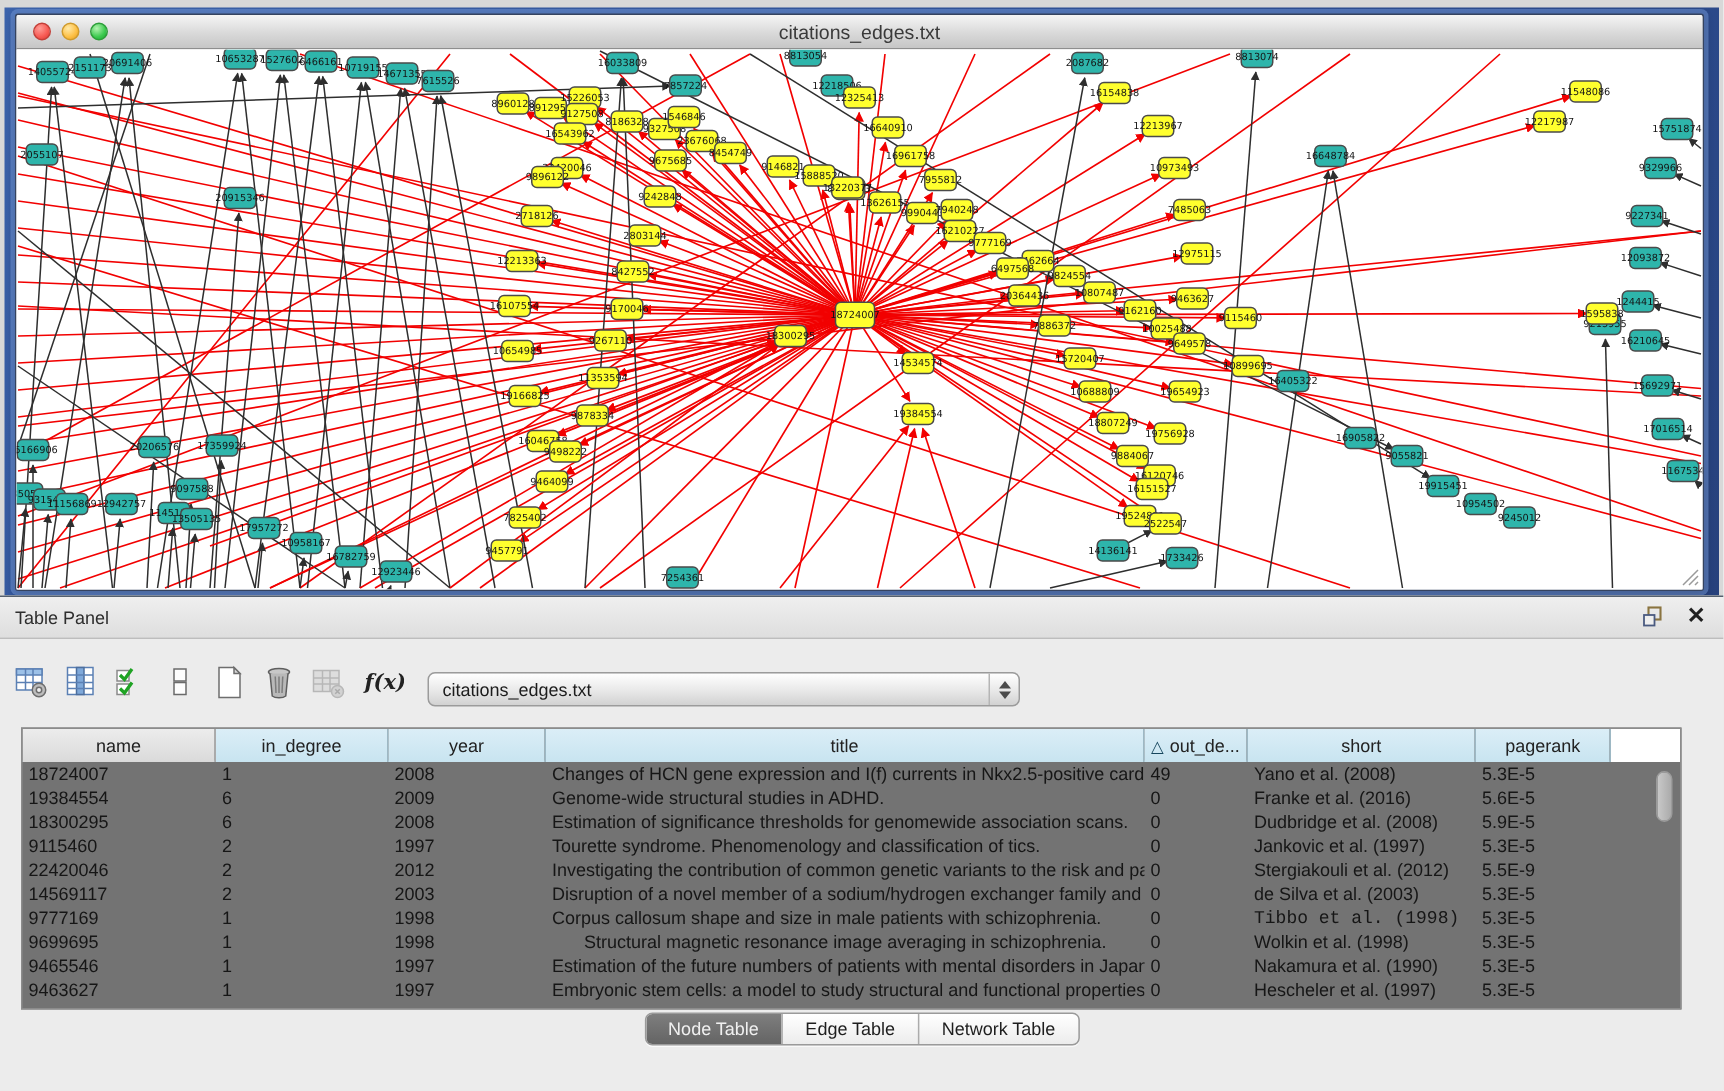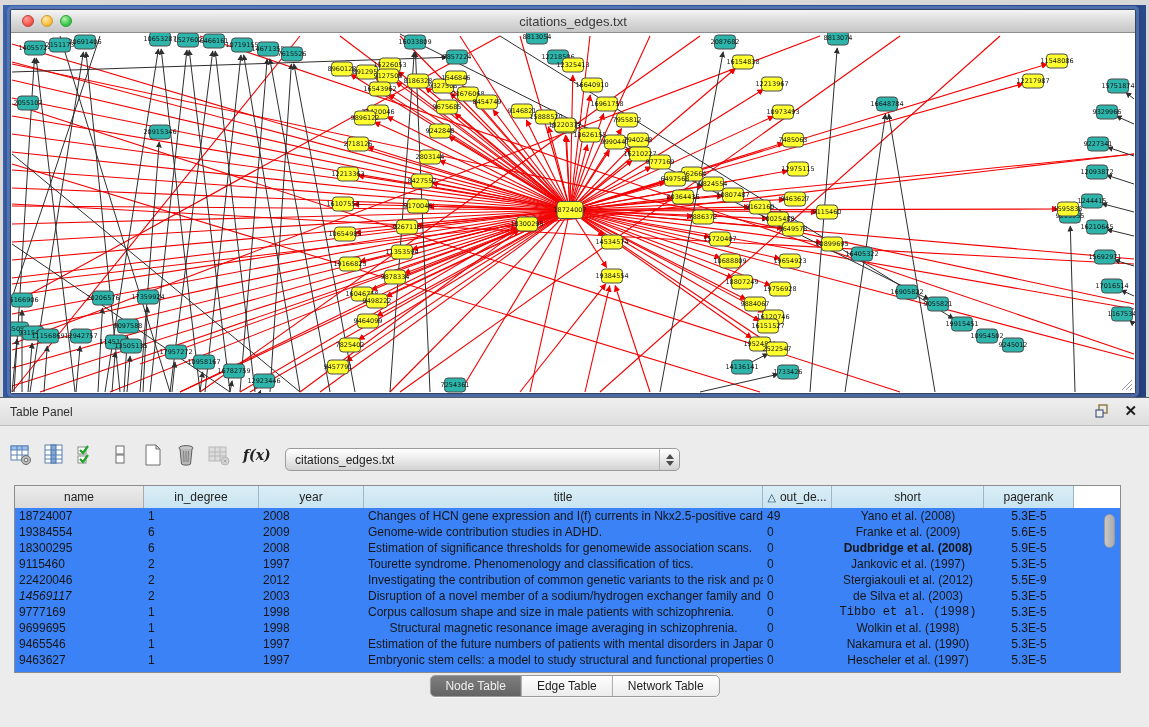--- a/index.html
+++ b/index.html
@@ -45,30 +45,30 @@
     background:linear-gradient(#ffffff,#e8e8e8 55%,#d2d2d2); border:1px solid #9b9b9b; border-radius:5px;
     display:flex; align-items:center; }
   .combo-text { flex:1; padding-left:9px; font-size:12px; color:#1c1c1c;
     white-space:nowrap; overflow:hidden; }
   .combo-arrows { width:20px; height:100%; border-left:1px solid #b5b5b5;
     display:flex; flex-direction:column; align-items:center; justify-content:center; gap:2px; }
   .tri-up    { width:0;height:0;border-left:4px solid transparent;border-right:4px solid transparent;border-bottom:5px solid #4c4c4c; }
   .tri-down  { width:0;height:0;border-left:4px solid transparent;border-right:4px solid transparent;border-top:5px solid #4c4c4c; }
   
   .data-table { position:absolute; left:14px; top:87px; width:1107px; height:188px;
-    background:#3b82f6; border:1px solid #8c8c8c; overflow:hidden; }
+    background:#737373; border:1px solid #8c8c8c; overflow:hidden; }
   .thead { display:flex; height:22px; border-bottom:1px solid #8fa6b2; }
   .th { height:22px; display:flex; align-items:center; justify-content:center;
     background:linear-gradient(#dbeef7,#c8e4f0); border-right:1px solid #9db8c4;
     font-size:12px; color:#222; overflow:hidden; white-space:nowrap; }
   .th.key { background:linear-gradient(#ececec,#dadada); border-right:1px solid #aaa; }
   .th .sort { color:#16455c; margin-right:4px; font-size:11px; }
   .trow { display:flex; height:16px; align-items:center; }
   .td { font-size:12px; color:#161616; white-space:nowrap; overflow:hidden; padding:0 4px; height:16px; line-height:16px; }
-  .td.center { text-align:center; }
+  .td.center { text-align:left; }
   .vscroll { position:absolute; right:3px; top:26px; width:15px; height:158px; }
   .vthumb { position:absolute; left:2px; top:2px; width:11px; height:34px; border-radius:6px;
     background:linear-gradient(90deg,#c9c9c9,#ababab); border:1px solid #9b9b9b; }
   
   .tabs { position:absolute; left:50%; transform:translateX(-50%); top:277px; height:22px;
     display:flex; border:1px solid #9a9a9a; border-radius:5px; overflow:hidden;
     background:linear-gradient(#ffffff,#ececec); box-shadow:0 1px 0 rgba(255,255,255,.7);}
   .tab { padding:0 15px; font-size:12px; color:#1e1e1e; line-height:20px; border-right:1px solid #ababab; }
   .tab:last-child { border-right:none; }
   .tab.selected { background:linear-gradient(#7e7e7e,#646464); color:#f0f0f0; }
@@ -931,32 +931,32 @@
           <div class="td" style="width: 105px;">2008</div>
           <div class="td" style="width: 399px;">Changes of HCN gene expression and I(f) currents in Nkx2.5-positive cardiomyoc...</div>
           <div class="td" style="width: 69px;">49</div>
           <div class="td center" style="width: 152px;">Yano et al. (2008)</div>
           <div class="td center" style="width: 90px;">5.3E-5</div>
         </div>
         <div class="trow">
           <div class="td" style="width: 129px;">19384554</div>
           <div class="td" style="width: 115px;">6</div>
           <div class="td" style="width: 105px;">2009</div>
-          <div class="td" style="width: 399px;">Genome-wide contribution studies in ADHD.</div>
+          <div class="td" style="width: 399px;">Genome-wide structural studies in ADHD.</div>
           <div class="td" style="width: 69px;">0</div>
-          <div class="td center" style="width: 152px;">Franke et al. (2009)</div>
+          <div class="td center" style="width: 152px;">Franke et al. (2016)</div>
           <div class="td center" style="width: 90px;">5.6E-5</div>
         </div>
         <div class="trow">
           <div class="td" style="width: 129px;">18300295</div>
           <div class="td" style="width: 115px;">6</div>
           <div class="td" style="width: 105px;">2008</div>
           <div class="td" style="width: 399px;">Estimation of significance thresholds for genomewide association scans.</div>
           <div class="td" style="width: 69px;">0</div>
-          <div class="td center" style="width: 152px; font-weight: bold;">Dudbridge et al. (2008)</div>
+          <div class="td center" style="width: 152px;">Dudbridge et al. (2008)</div>
           <div class="td center" style="width: 90px;">5.9E-5</div>
         </div>
         <div class="trow">
           <div class="td" style="width: 129px;">9115460</div>
           <div class="td" style="width: 115px;">2</div>
           <div class="td" style="width: 105px;">1997</div>
           <div class="td" style="width: 399px;">Tourette syndrome. Phenomenology and classification of tics.</div>
           <div class="td" style="width: 69px;">0</div>
           <div class="td center" style="width: 152px;">Jankovic et al. (1997)</div>
           <div class="td center" style="width: 90px;">5.3E-5</div>
@@ -964,21 +964,21 @@
         <div class="trow">
           <div class="td" style="width: 129px;">22420046</div>
           <div class="td" style="width: 115px;">2</div>
           <div class="td" style="width: 105px;">2012</div>
           <div class="td" style="width: 399px;">Investigating the contribution of common genetic variants to the risk and pathogen...</div>
           <div class="td" style="width: 69px;">0</div>
           <div class="td center" style="width: 152px;">Stergiakouli et al. (2012)</div>
           <div class="td center" style="width: 90px;">5.5E-9</div>
         </div>
         <div class="trow">
-          <div class="td" style="width: 129px; font-style: italic;">14569117</div>
+          <div class="td" style="width: 129px;">14569117</div>
           <div class="td" style="width: 115px;">2</div>
           <div class="td" style="width: 105px;">2003</div>
           <div class="td" style="width: 399px;">Disruption of a novel member of a sodium/hydrogen exchanger family and DOCK...</div>
           <div class="td" style="width: 69px;">0</div>
           <div class="td center" style="width: 152px;">de Silva et al. (2003)</div>
           <div class="td center" style="width: 90px;">5.3E-5</div>
         </div>
         <div class="trow">
           <div class="td" style="width: 129px;">9777169</div>
           <div class="td" style="width: 115px;">1</div>

